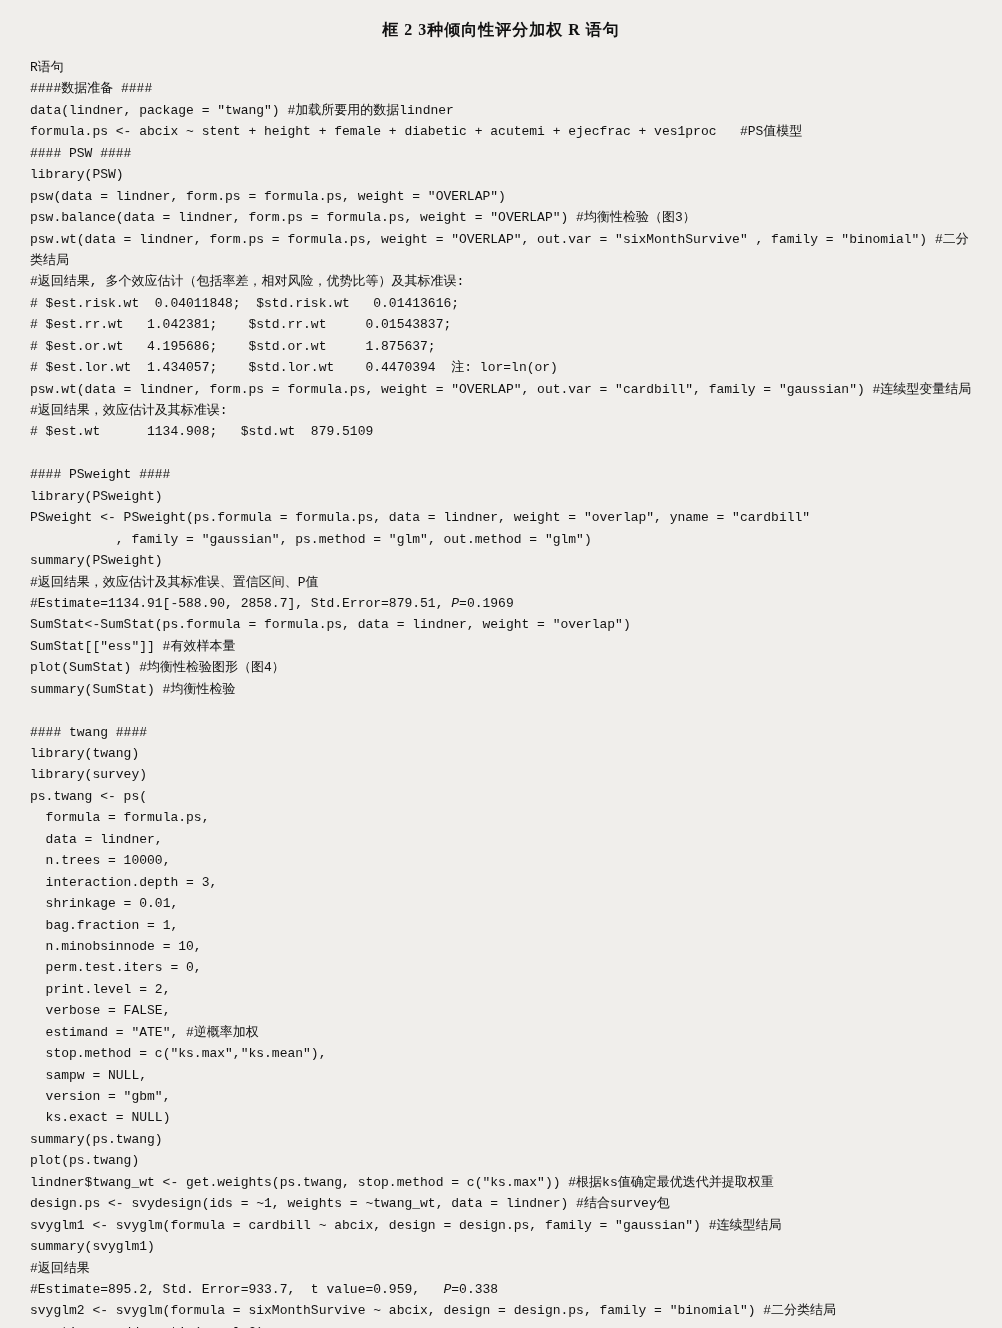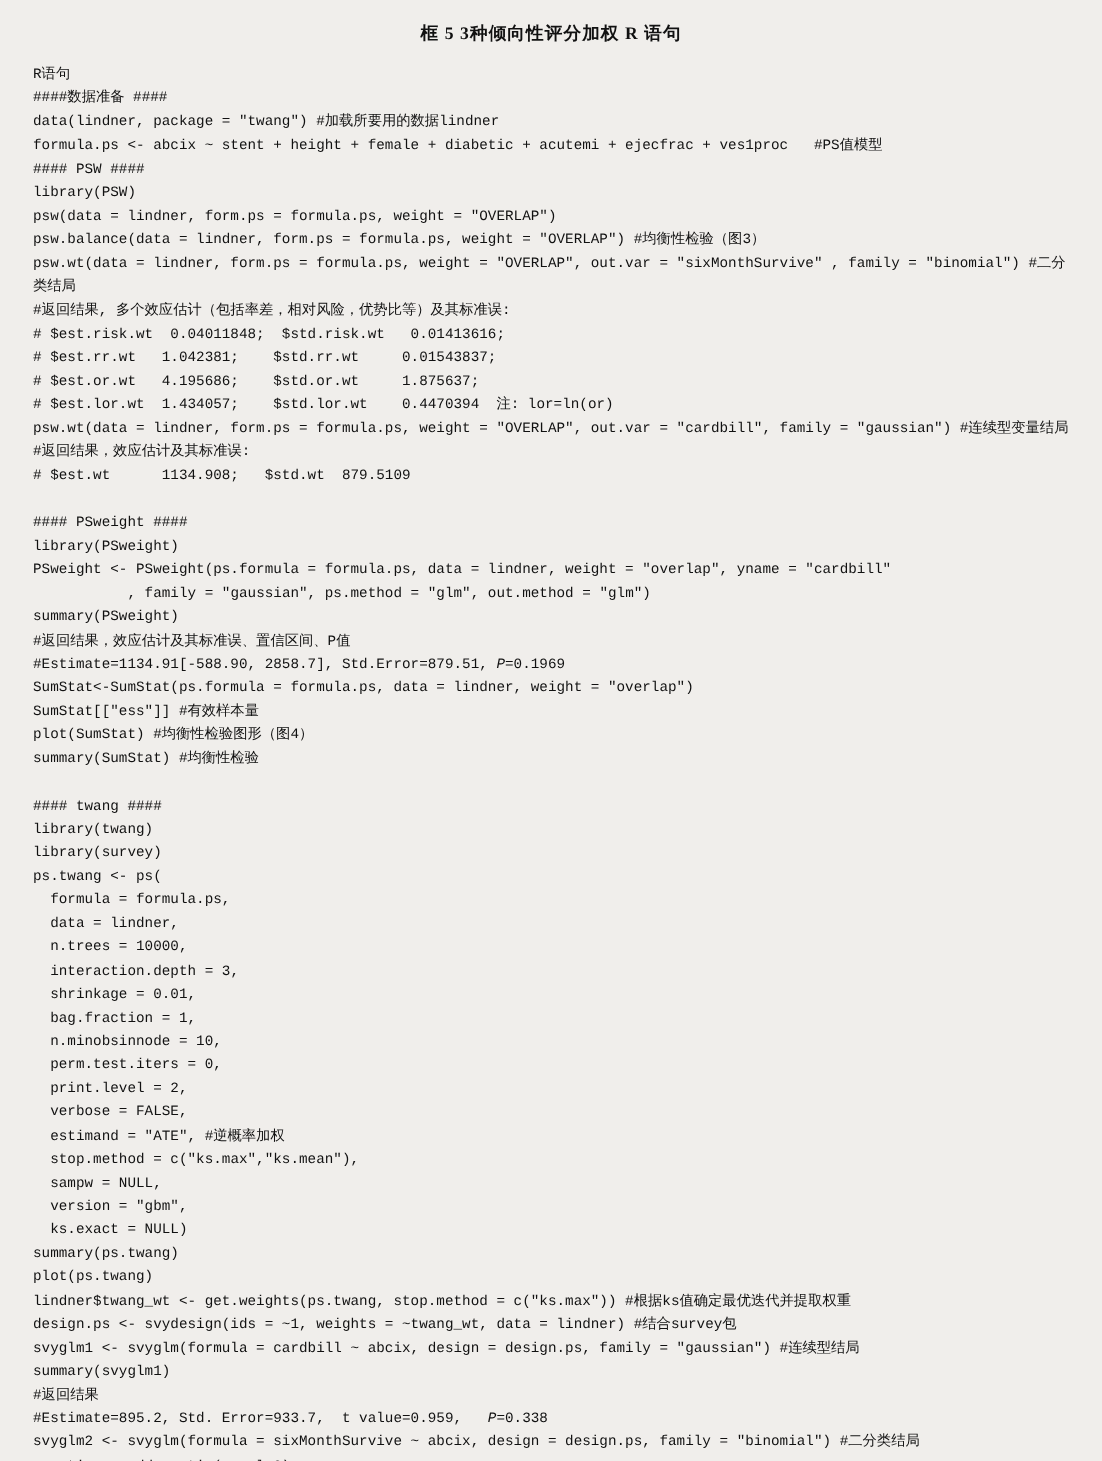--- a/index.html
+++ b/index.html
@@ -40,21 +40,21 @@
       color: #111;
       background: transparent;
       white-space: pre-wrap;
       word-break: break-all;
     }
   </style>
 </head>
 <body>
 
 <div class="page-container">
-  <div class="page-title">框 5  3种倾向性评分加权 R 语句</div>
+  <div class="page-title">框 2  3种倾向性评分加权 R 语句</div>
 
   <div class="code-block">R语句
 ####数据准备 ####
 data(lindner, package = "twang") #加载所要用的数据lindner
 formula.ps &lt;- abcix ~ stent + height + female + diabetic + acutemi + ejecfrac + ves1proc   #PS值模型
 #### PSW ####
 library(PSW)
 psw(data = lindner, form.ps = formula.ps, weight = "OVERLAP")
 psw.balance(data = lindner, form.ps = formula.ps, weight = "OVERLAP") #均衡性检验（图3）
 psw.wt(data = lindner, form.ps = formula.ps, weight = "OVERLAP", out.var = "sixMonthSurvive" , family = "binomial") #二分类结局

